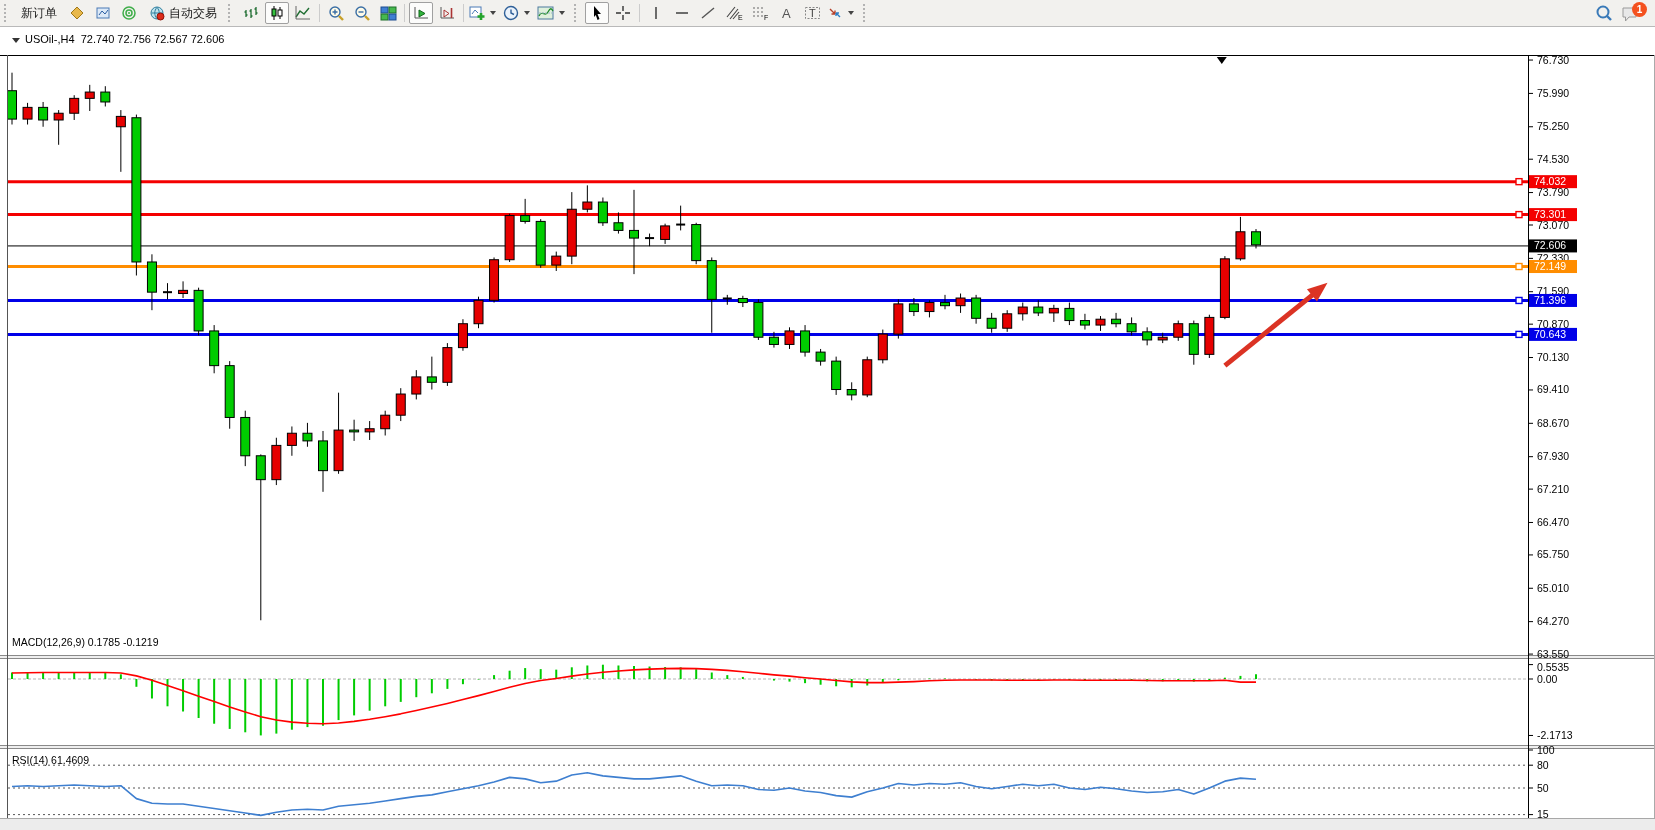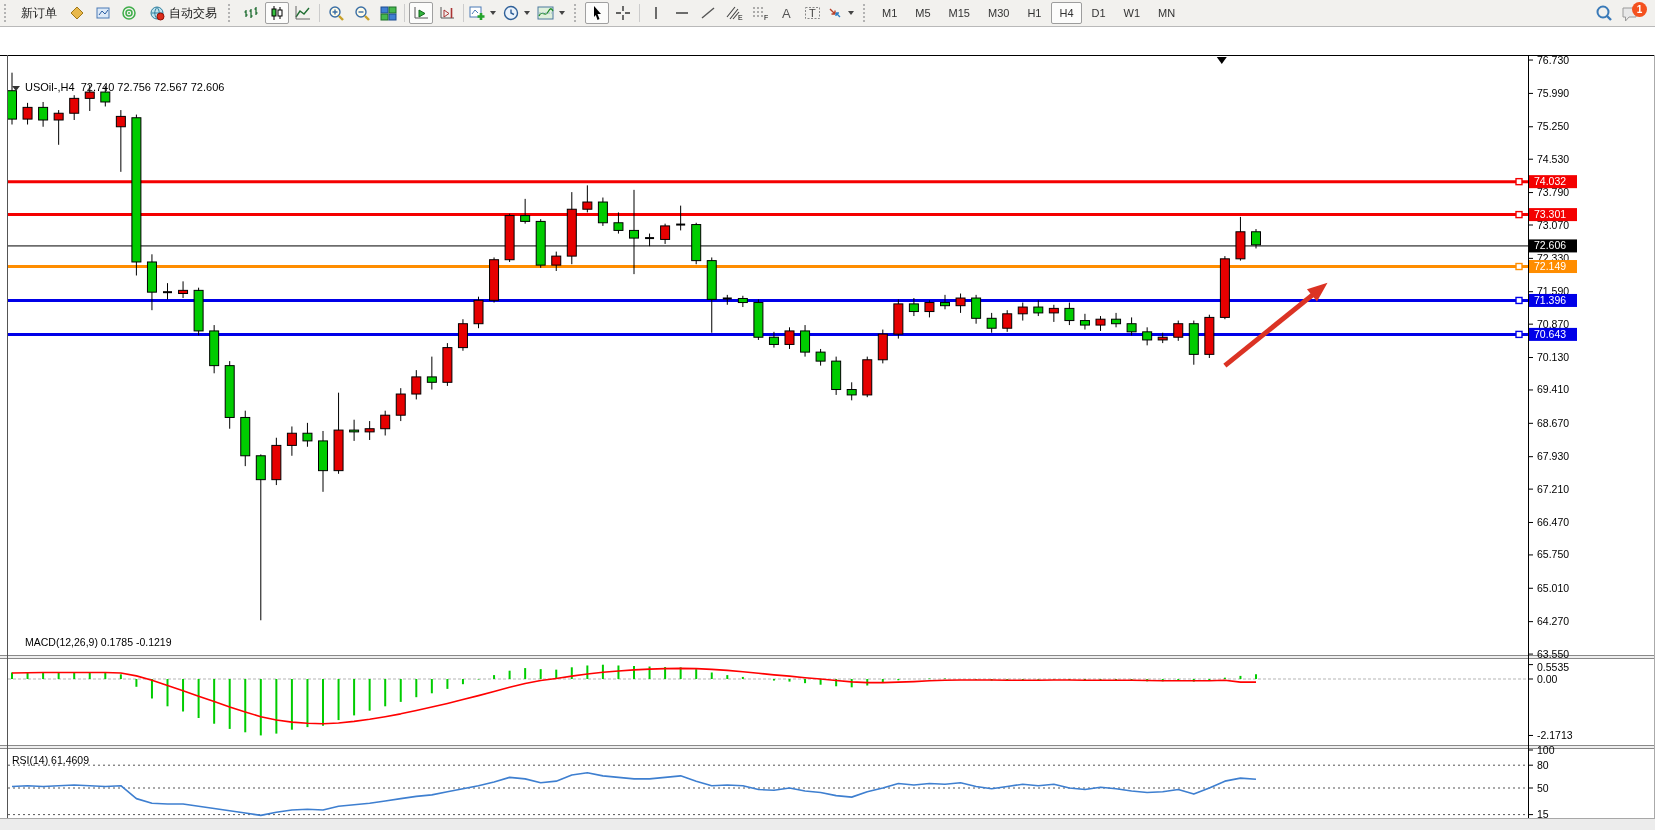--- a/index.html
+++ b/index.html
@@ -210,31 +210,20 @@
   </div>
   <div class="tb-btn">
     <svg width="17" height="16">
         <path d="M3 4 L8 9 M8 9 L8 5.5 M8 9 L4.5 9" stroke="#b5402a" stroke-width="1.4" fill="none"></path>
         <path d="M13 12 L9 8 M9 8 L9 11 M9 8 L12 8" stroke="#2c7ec4" stroke-width="1.4" fill="none"></path>
       </svg>
     <span class="caret"></span>
   </div>
 
   <div class="grip"></div>
-  <div id="tf-box" style="display:flex;align-items:center;">
-      <div class="tf-btn">M1</div>
-      <div class="tf-btn">M5</div>
-      <div class="tf-btn">M15</div>
-      <div class="tf-btn">M30</div>
-      <div class="tf-btn">H1</div>
-      <div class="tf-btn active">H4</div>
-      <div class="tf-btn">D1</div>
-      <div class="tf-btn">W1</div>
-      <div class="tf-btn">MN</div>
-    </div>
 
   <div class="tb-right">
     <svg width="18" height="18">
         <circle cx="8" cy="8" r="5.5" fill="none" stroke="#3a7ab8" stroke-width="2"></circle>
         <line x1="12" y1="12" x2="16" y2="16" stroke="#3a7ab8" stroke-width="2.4"></line>
       </svg>
     <div style="position:relative;width:24px;height:20px;">
       <svg width="18" height="18" style="position:absolute;left:0;top:2px;">
           <path d="M2 3 h13 v9 h-7 l-3.5 4 v-4 h-2.5 z" fill="#e8e8e8" stroke="#9a9a9a"></path>
         </svg>
@@ -819,24 +808,24 @@
         <text x="1004.6" y="785" fill="#000">15 May 12:00</text>
         <line x1="1063.7" y1="772" x2="1063.7" y2="776" stroke="#000"></line>
         <text x="1066.7" y="785" fill="#000">16 May 04:00</text>
         <line x1="1125.8" y1="772" x2="1125.8" y2="776" stroke="#000"></line>
         <text x="1128.8" y="785" fill="#000">16 May 20:00</text>
         <line x1="1187.9" y1="772" x2="1187.9" y2="776" stroke="#000"></line>
         <text x="1190.9" y="785" fill="#000">17 May 12:00</text>
       </g>
     </svg>
 
-  <div class="overlay" style="left:12px;top:6px;margin-top:48px;">
+  <div class="overlay" style="left:12px;top:6px;">
     <span class="sym-caret"></span><span>USOil-,H4</span>&nbsp;&nbsp;<span>72.740 72.756 72.567 72.606</span>
   </div>
-  <div class="overlay ind-label" style="left:12px;top:609px;margin-left:13px;">
+  <div class="overlay ind-label" style="left:12px;top:609px;">
     <span>MACD(12,26,9) 0.1785 -0.1219</span>
   </div>
   <div class="overlay ind-label" style="left:12px;top:699px;margin-top:28px;">
     <span>RSI(14) 61.4609</span>
   </div>
 </div>
 
 <div class="bottom-edge"></div>
 
 </body></html>

